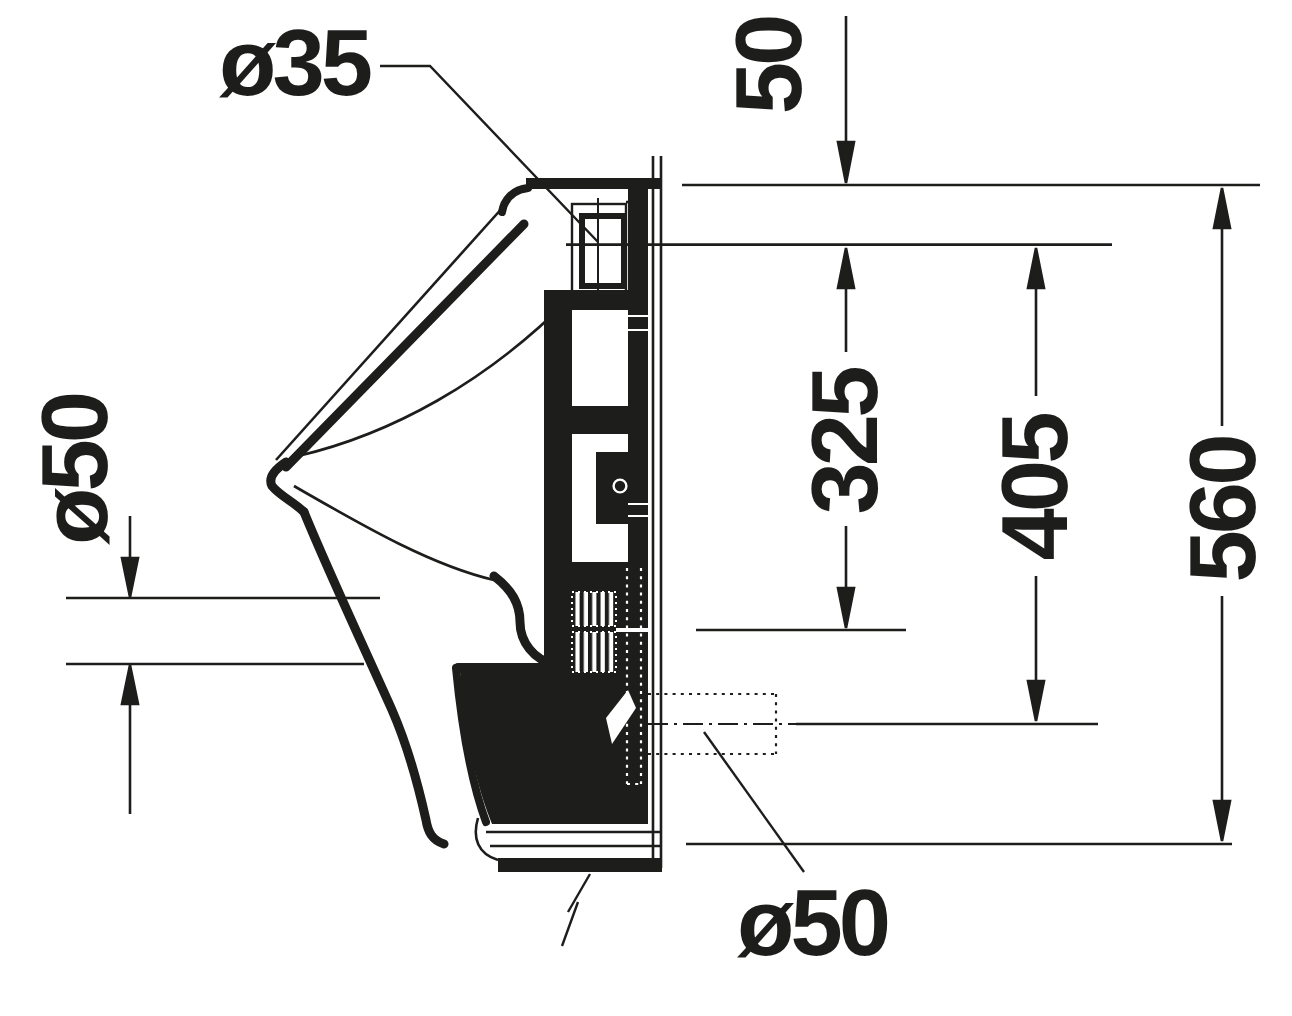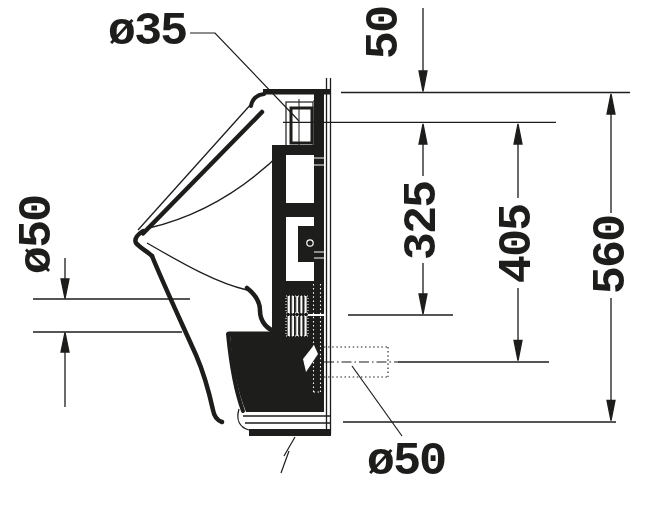--- a/index.html
+++ b/index.html
@@ -1,17 +1,17 @@
 <!DOCTYPE html>
 <html><head>
 <meta charset="utf-8">
 <style>
   html,body{margin:0;padding:0;background:#fff;}
   #stage{position:relative;width:646px;height:508px;background:#ffffff;overflow:hidden;
-         font-family:Liberation Mono, monospace;}
+         font-family:Liberation Sans, sans-serif;}
   #stage svg{position:absolute;left:0;top:0;}
   .dim-label{position:absolute;color:#1d1d1b;font-weight:700;font-size:47px;line-height:1;
              letter-spacing:-2px;white-space:nowrap;transform:translate(-50%,-50%);}
   .dim-label.vert{transform:translate(-50%,-50%) rotate(-90deg);}
 </style>
 </head>
 <body>
 
 <div id="stage">
 

